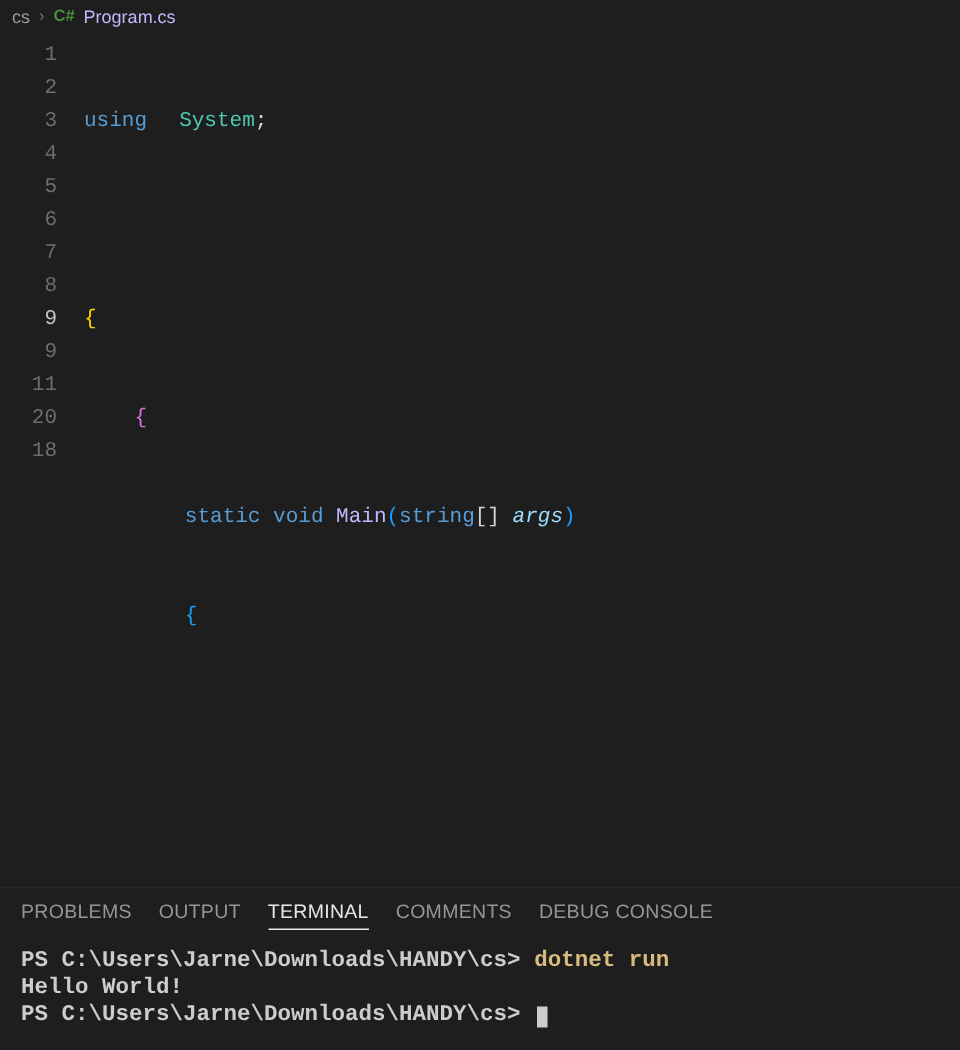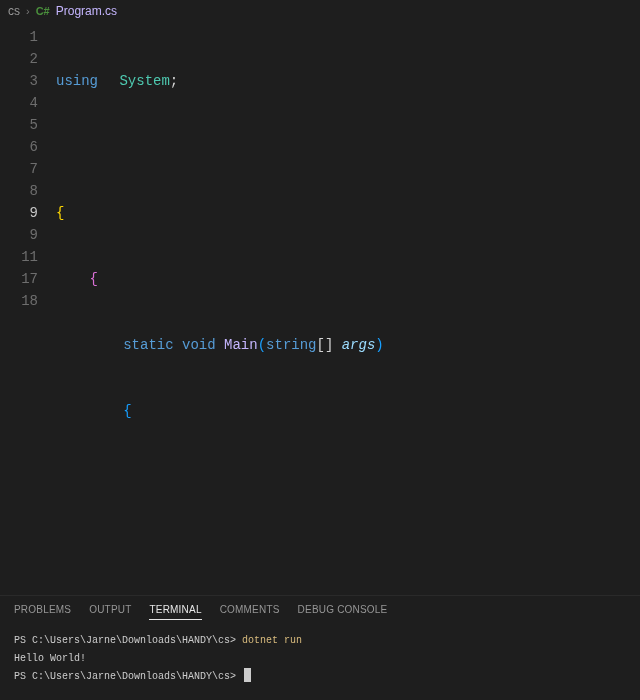--- a/index.html
+++ b/index.html
@@ -70,39 +70,40 @@
     background: #1e1e1e;
     border-top: 1px solid #2a2a2a;
     display: flex;
     flex-direction: column;
   }
   .panel-tabs {
     display: flex;
     gap: 18px;
     padding: 8px 14px 6px 14px;
     font-family: 'Segoe UI', sans-serif;
-    font-size: 10px;
+    font-size: 13px;
     letter-spacing: 0.2px;
     color: #969696;
     text-transform: uppercase;
   }
   .panel-tab {
     cursor: pointer;
     padding-bottom: 4px;
   }
   .panel-tab.active {
     color: #e7e7e7;
     border-bottom: 1px solid #e7e7e7;
   }
   .terminal {
     padding: 6px 14px 14px 14px;
     line-height: 18px;
-    font-size: 10px;
+    font-size: 15px;
     color: #cccccc;
     white-space: pre;
+    font-weight: bold;
   }
   .term-cmd-dotnet { color: #d7ba7d; }
   .term-cursor {
     display: inline-block;
     width: 7px;
     height: 14px;
     background: #cccccc;
     vertical-align: text-bottom;
     margin-left: 2px;
   }
@@ -123,21 +124,21 @@
     <div>2</div>
     <div>3</div>
     <div>4</div>
     <div>5</div>
     <div>6</div>
     <div>7</div>
     <div>8</div>
     <div class="current-line">9</div>
     <div>9</div>
     <div>11</div>
-    <div>17</div>
+    <div>20</div>
     <div>18</div>
   </div>
   <div class="code">
     <div class="line"><span class="kw-using">using</span> <span class="id-System">System</span><span class="punct">;</span></div>
     <div class="line"></div>
     <div class="line"><span class="brace-gold">{</span></div>
     <div class="line">    <span class="brace-pink">{</span></div>
     <div class="line">        <span class="kw-static">static</span> <span class="kw-void">void</span> <span class="fn-Main">Main</span><span class="brace-blue">(</span><span class="kw-string">string</span><span class="bracket">[</span><span class="bracket">]</span> <span class="var-args">args</span><span class="brace-blue">)</span></div>
     <div class="line">        <span class="brace-blue">{</span></div>
     

